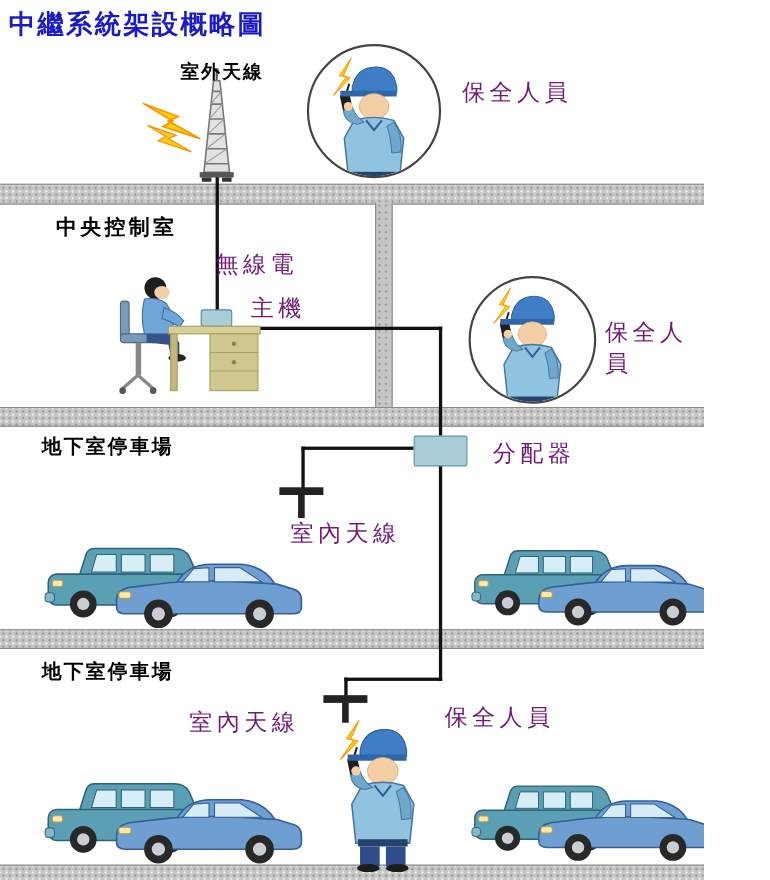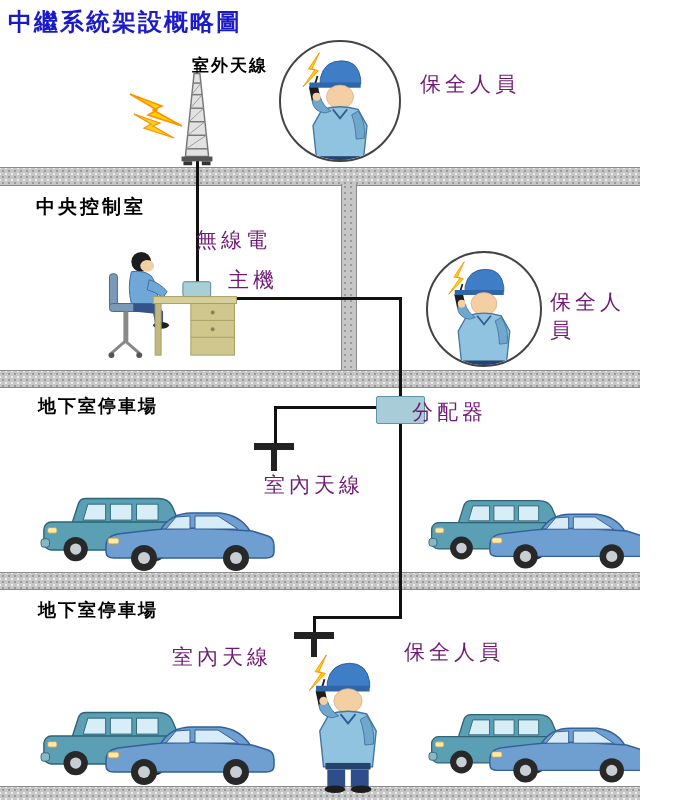--- a/index.html
+++ b/index.html
@@ -186,34 +186,34 @@
     <use href="#sym-van" x="0" y="4" width="150" height="73"></use>
     <use href="#sym-sedan" x="62" y="10" width="175" height="78"></use>
   </svg>
   <svg class="abs" style="left:428px;top:704px;" width="225" height="84" viewBox="0 0 240 88">
     <use href="#sym-van" x="0" y="4" width="150" height="73"></use>
     <use href="#sym-sedan" x="62" y="10" width="175" height="78"></use>
   </svg>
 
   <div class="title">中繼系統架設概略圖</div>
 
-  <div class="lbl-black" style="left:164px;top:54px;font-size:17px;letter-spacing:2px;margin-left:28px;">室外天線</div>
+  <div class="lbl-black" style="left:164px;top:54px;font-size:17px;letter-spacing:2px;">室外天線</div>
 
   <div class="lbl-red" style="left:420px;top:70px;">保全人員</div>
 
-  <div class="lbl-black" style="left:36px;top:194px;font-size:19px;letter-spacing:3px;">中央控制室</div>
+  <div class="lbl-black" style="left:51px;top:194px;font-size:19px;letter-spacing:3px;">中央控制室</div>
 
   <div class="lbl-red" style="left:196px;top:226px;">無線電</div>
   <div class="lbl-red" style="left:228px;top:266px;">主機</div>
 
   <div class="lbl-red" style="left:550px;top:288px;">保全人員</div>
 
   <div class="lbl-black" style="left:38px;top:394px;font-size:18px;letter-spacing:2px;">地下室停車場</div>
 
-  <div class="lbl-red" style="left:412px;top:398px;">分配器</div>
+  <div class="lbl-red" style="left:448px;top:398px;">分配器</div>
 
   <div class="lbl-red" style="left:264px;top:471px;">室內天線</div>
 
   <div class="lbl-black" style="left:38px;top:598px;font-size:18px;letter-spacing:2px;">地下室停車場</div>
 
   <div class="lbl-red" style="left:172px;top:643px;">室內天線</div>
 
   <div class="lbl-red" style="left:404px;top:638px;">保全人員</div>
 
 </div>

